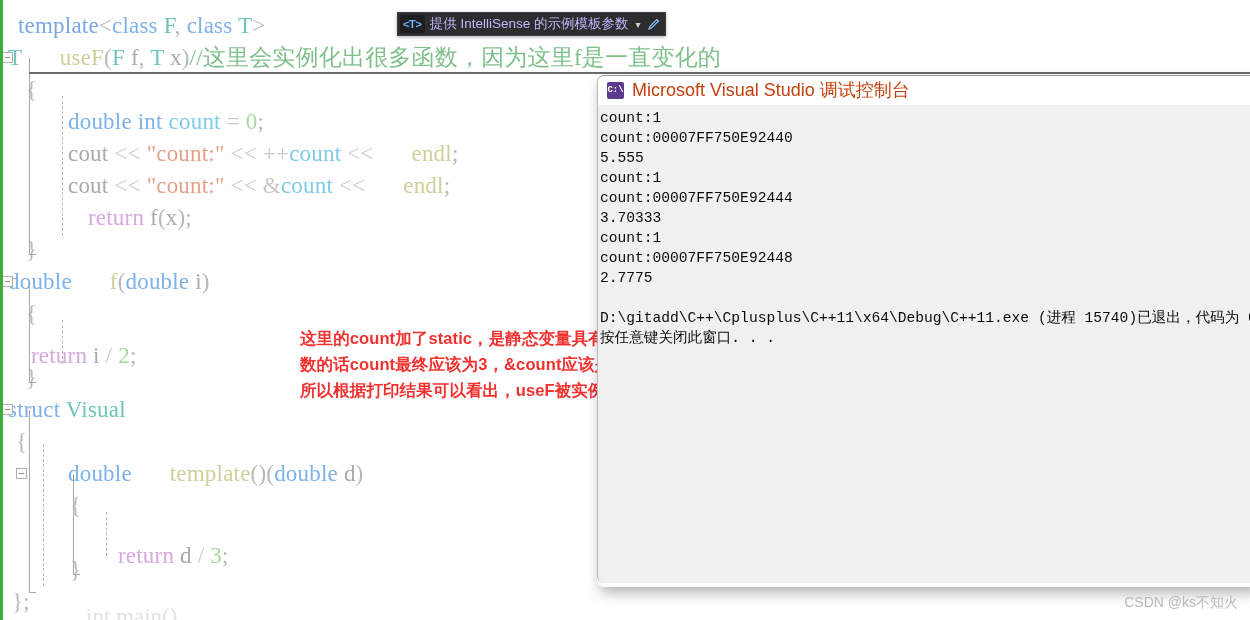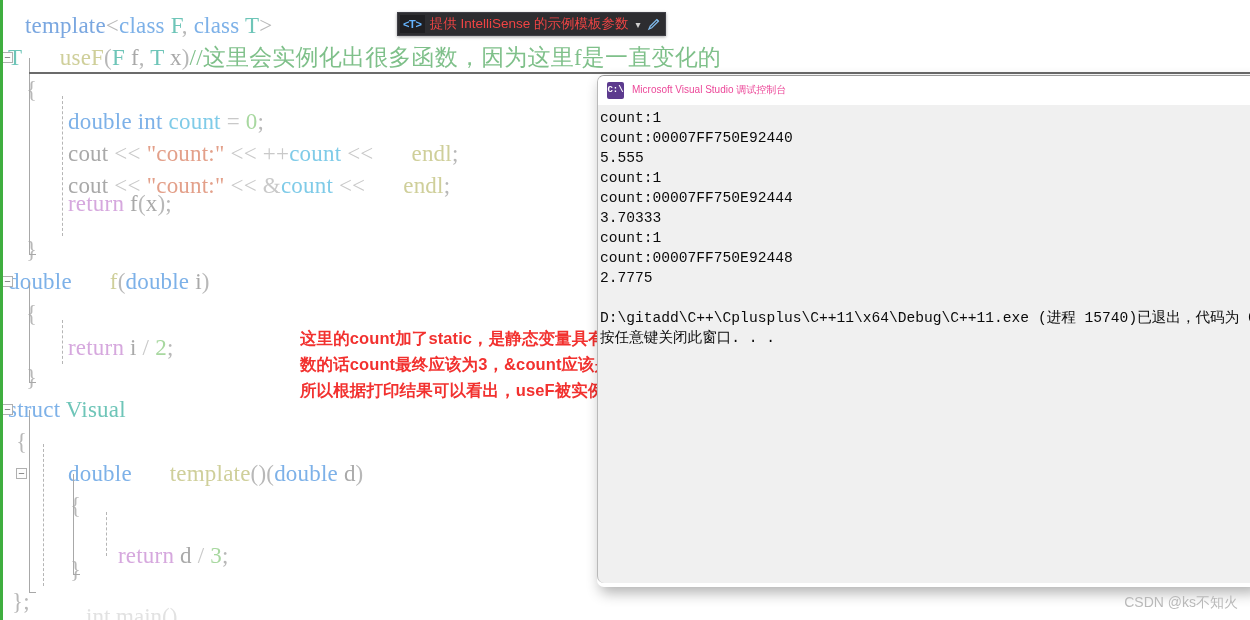--- a/index.html
+++ b/index.html
@@ -108,21 +108,21 @@
     color: #66b5ff;
     font-family: "Liberation Sans", sans-serif;
     font-weight: bold;
     font-size: 11px;
     padding: 3px 3px;
     margin: 0 5px 0 2px;
     letter-spacing: -0.3px;
   }
   #intellisense .ttext {
     font-size: 13.5px;
-    color: #ef4444;
+    color: #c4b5fd;
     white-space: nowrap;
   }
   #intellisense .tcaret {
     color: #d0d0d0;
     font-size: 10px;
     margin: 0 5px 0 7px;
   }
   #intellisense .tpen {
     width: 14px; height: 14px;
     margin-left: 1px;
@@ -181,22 +181,22 @@
     justify-content: center;
     color: #ffffff;
     font-family: "Liberation Mono", monospace;
     font-size: 9px;
     font-weight: bold;
     margin-right: 8px;
     flex: none;
   }
   #console-title-text {
     font-family: "Liberation Sans", sans-serif;
-    font-size: 10px;
-    color: #ec4899;
+    font-size: 18px;
+    color: #c2410c;
     white-space: nowrap;
   }
   #console-body {
     padding: 3px 0 0 2px;
     font-family: "Liberation Mono", monospace;
     font-size: 14.6px;
     line-height: 20px;
     color: #0a0a0a;
     white-space: pre;
   }
@@ -222,33 +222,33 @@
     white-space: pre;
   }
 </style>
 </head>
 <body>
 
 <div id="root">
 
   <div id="editor">
     <div id="code-lines">
-        <div class="code-line" style="top: 10px; padding-left: 25px;"><span class="k">template</span><span class="pn">&lt;</span><span class="kw">class</span><span class="pn"> </span><span class="ty">F</span><span class="pn">, </span><span class="kw">class</span><span class="pn"> </span><span class="ty">T</span><span class="pn">&gt;</span></div>
+        <div class="code-line" style="top: 10px; padding-left: 18px;"><span class="k">template</span><span class="pn">&lt;</span><span class="kw">class</span><span class="pn"> </span><span class="ty">F</span><span class="pn">, </span><span class="kw">class</span><span class="pn"> </span><span class="ty">T</span><span class="pn">&gt;</span></div>
         <div class="code-line" style="top: 42px; padding-left: 8px;"><span class="ty">T</span><span class="pn"> </span><span class="fn">useF</span><span class="pn">(</span><span class="ty">F</span><span class="pn"> </span><span class="id">f</span><span class="pn">, </span><span class="ty">T</span><span class="pn"> </span><span class="id">x</span><span class="pn">)</span><span class="cm">//这里会实例化出很多函数，因为这里f是一直变化的</span></div>
         <div class="gutter-box" style="left: 2px; top: 52px;"></div>
         <div class="code-line" style="top: 74px; padding-left: 26px;"><span class="pn">{</span></div>
         <div class="code-line" style="top: 106px; padding-left: 68px;"><span class="kw">double</span><span class="pn"> </span><span class="kw">int</span><span class="pn"> </span><span class="vr">count</span><span class="op"> = </span><span class="nm">0</span><span class="pn">;</span></div>
         <div class="code-line" style="top: 138px; padding-left: 68px;"><span class="id">cout</span><span class="op"> &lt;&lt; </span><span class="st">"count:"</span><span class="op"> &lt;&lt; </span><span class="op">++</span><span class="vr">count</span><span class="op"> &lt;&lt; </span><span class="fn">endl</span><span class="pn">;</span></div>
         <div class="code-line" style="top: 170px; padding-left: 68px;"><span class="id">cout</span><span class="op"> &lt;&lt; </span><span class="st">"count:"</span><span class="op"> &lt;&lt; </span><span class="op">&amp;</span><span class="vr">count</span><span class="op"> &lt;&lt; </span><span class="fn">endl</span><span class="pn">;</span></div>
-        <div class="code-line" style="top: 188px; padding-left: 68px;"><span class="rt">return</span><span class="pn"> </span><span class="id">f</span><span class="pn">(</span><span class="id">x</span><span class="pn">);</span></div>
+        <div class="code-line" style="top: 202px; padding-left: 88px;"><span class="rt">return</span><span class="pn"> </span><span class="id">f</span><span class="pn">(</span><span class="id">x</span><span class="pn">);</span></div>
         <div class="code-line" style="top: 234px; padding-left: 26px;"><span class="pn">}</span></div>
         <div class="code-line" style="top: 266px; padding-left: 8px;"><span class="kw">double</span><span class="pn"> </span><span class="fn">f</span><span class="pn">(</span><span class="kw">double</span><span class="pn"> </span><span class="id">i</span><span class="pn">)</span></div>
         <div class="gutter-box" style="left: 2px; top: 276px;"></div>
         <div class="code-line" style="top: 298px; padding-left: 26px;"><span class="pn">{</span></div>
-        <div class="code-line" style="top: 332px; padding-left: 68px;"><span class="rt">return</span><span class="pn"> </span><span class="id">i</span><span class="op"> / </span><span class="nm">2</span><span class="pn">;</span></div>
+        <div class="code-line" style="top: 340px; padding-left: 31px;"><span class="rt">return</span><span class="pn"> </span><span class="id">i</span><span class="op"> / </span><span class="nm">2</span><span class="pn">;</span></div>
         <div class="code-line" style="top: 362px; padding-left: 26px;"><span class="pn">}</span></div>
         <div class="code-line" style="top: 394px; padding-left: 8px;"><span class="kw">struct</span><span class="pn"> </span><span class="ty">Visual</span></div>
         <div class="gutter-box" style="left: 2px; top: 404px;"></div>
         <div class="code-line" style="top: 426px; padding-left: 16px;"><span class="pn">{</span></div>
         <div class="code-line" style="top: 458px; padding-left: 68px;"><span class="kw">double</span><span class="pn"> </span><span class="fn">template</span><span class="pn">()(</span><span class="kw">double</span><span class="pn"> </span><span class="id">d</span><span class="pn">)</span></div>
         <div class="gutter-box" style="left: 16px; top: 468px;"></div>
         <div class="code-line" style="top: 490px; padding-left: 70px;"><span class="pn">{</span></div>
         <div class="code-line" style="top: 540px; padding-left: 118px;"><span class="rt">return</span><span class="pn"> </span><span class="id">d</span><span class="op"> / </span><span class="nm">3</span><span class="pn">;</span></div>
         <div class="code-line" style="top: 554px; padding-left: 70px;"><span class="pn">}</span></div>
         <div class="code-line" style="top: 586px; padding-left: 12px;"><span class="pn">};</span></div>

